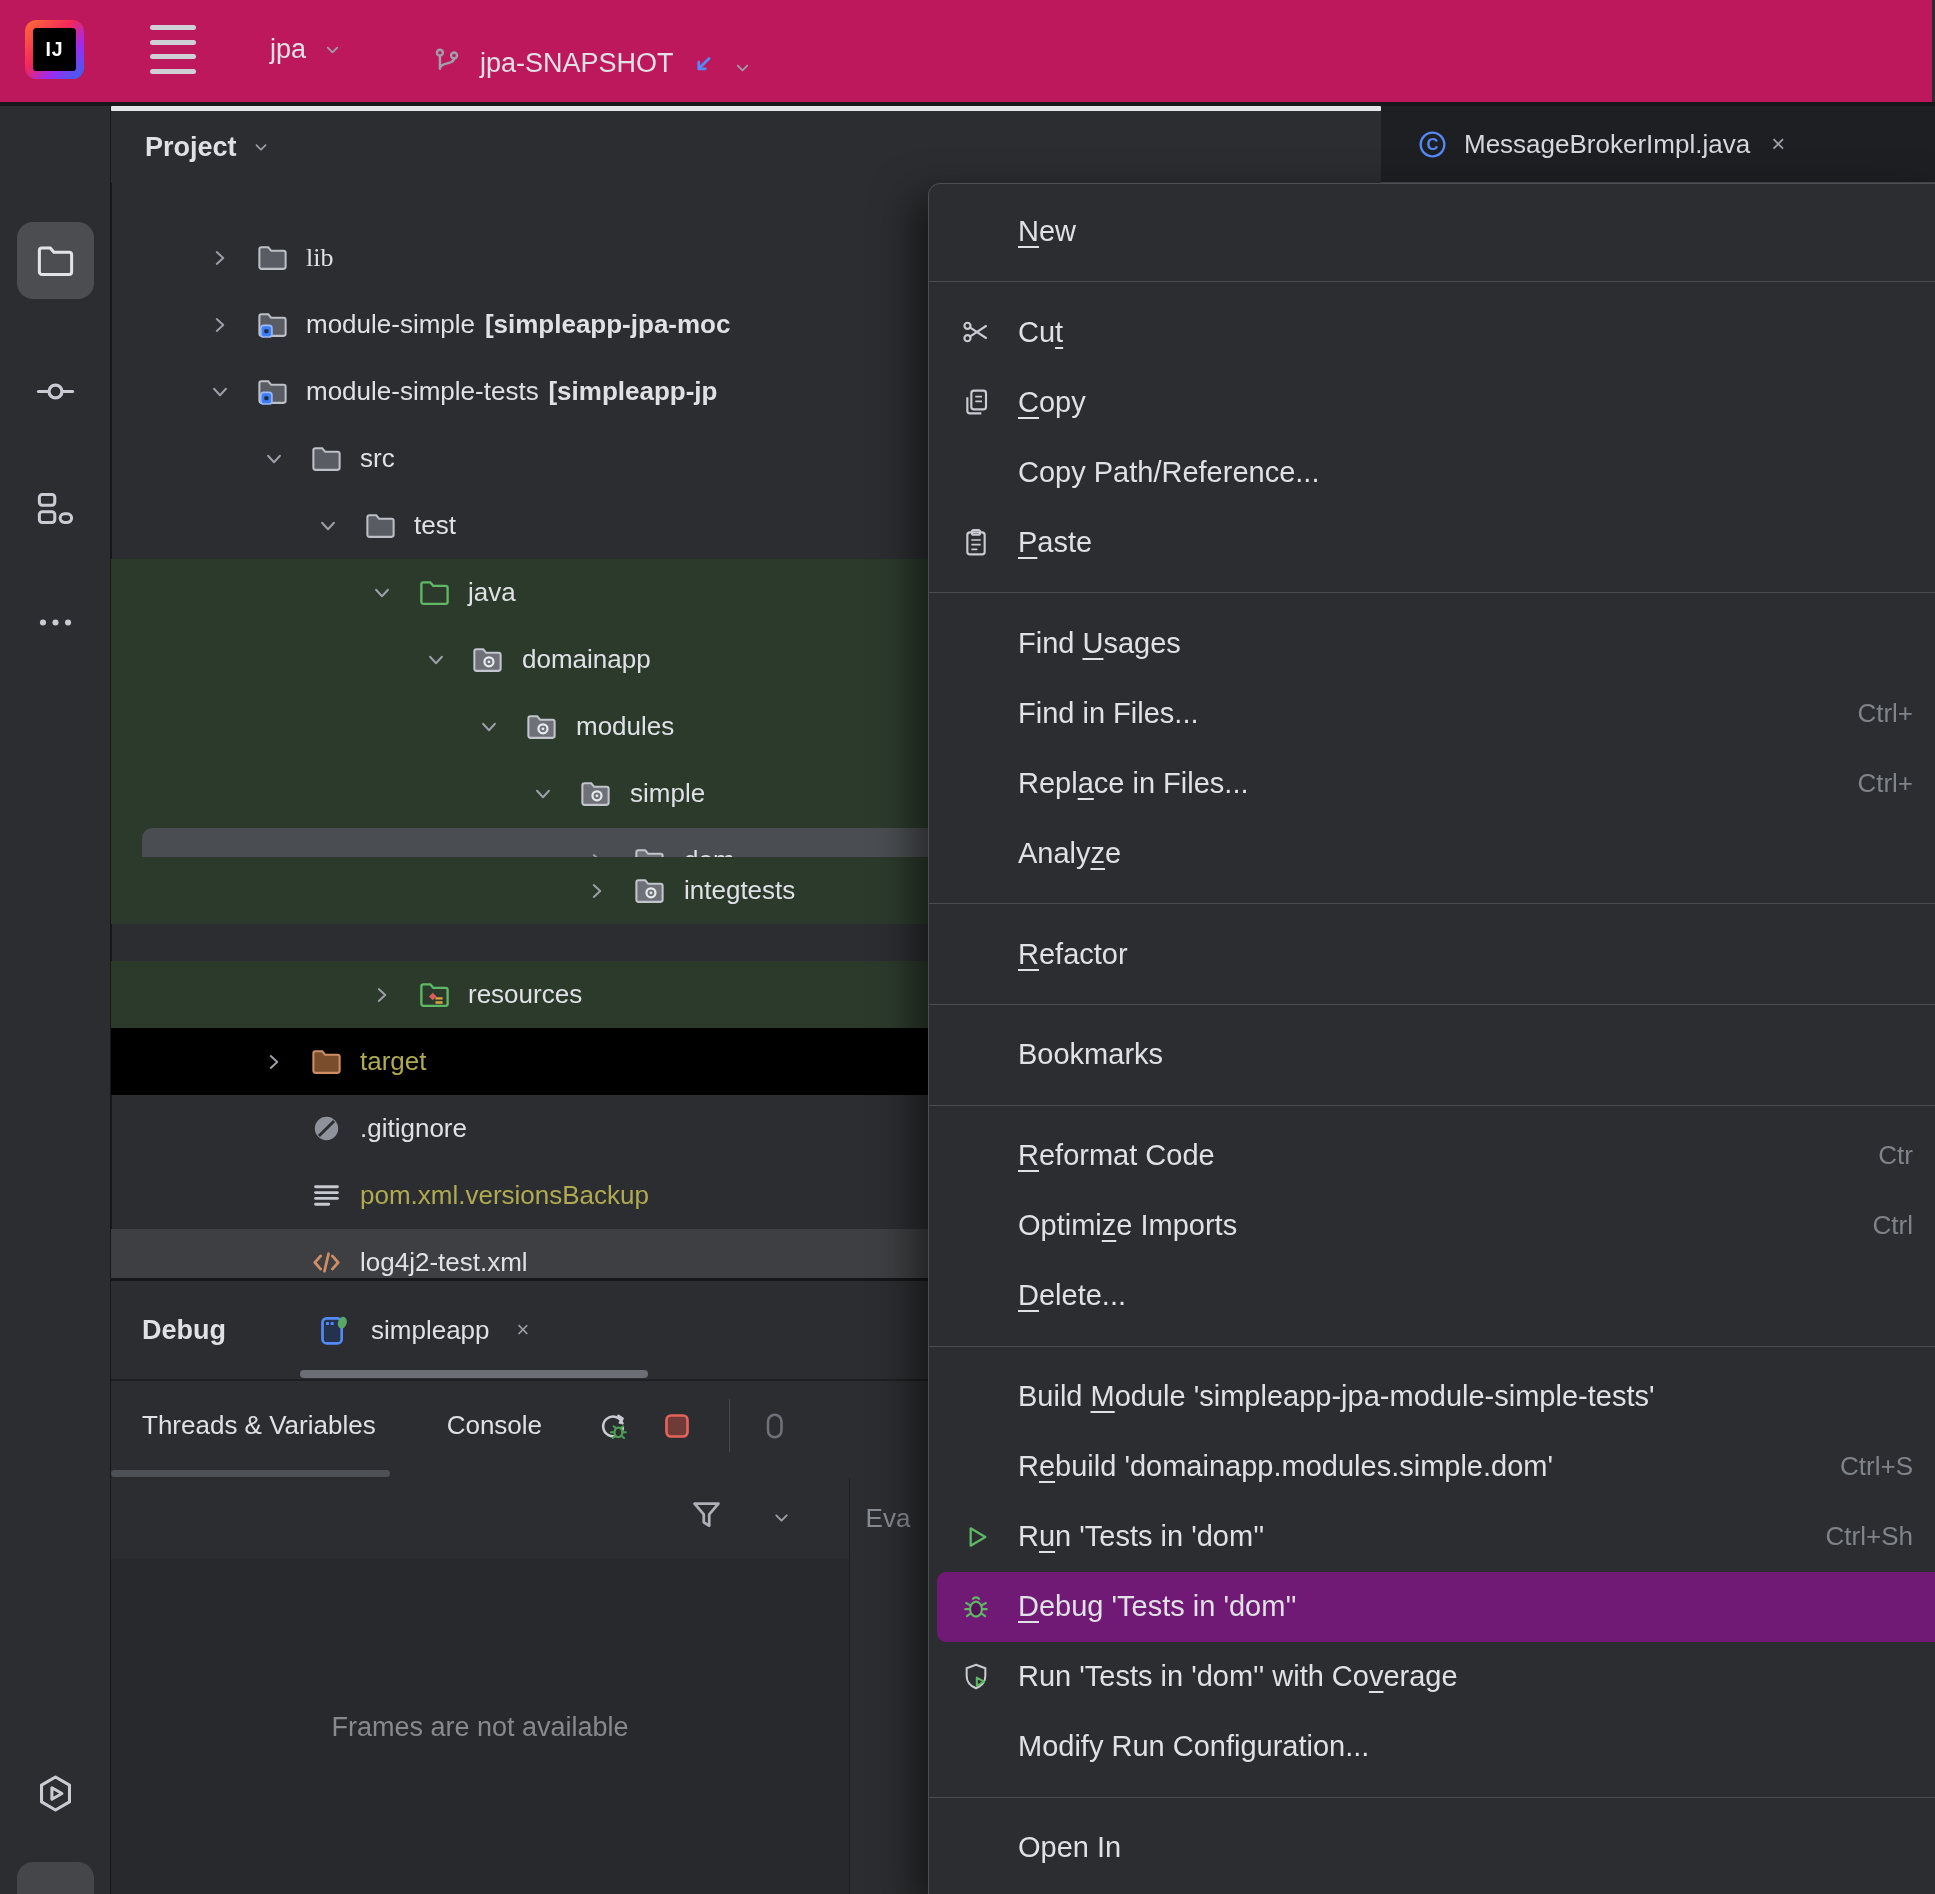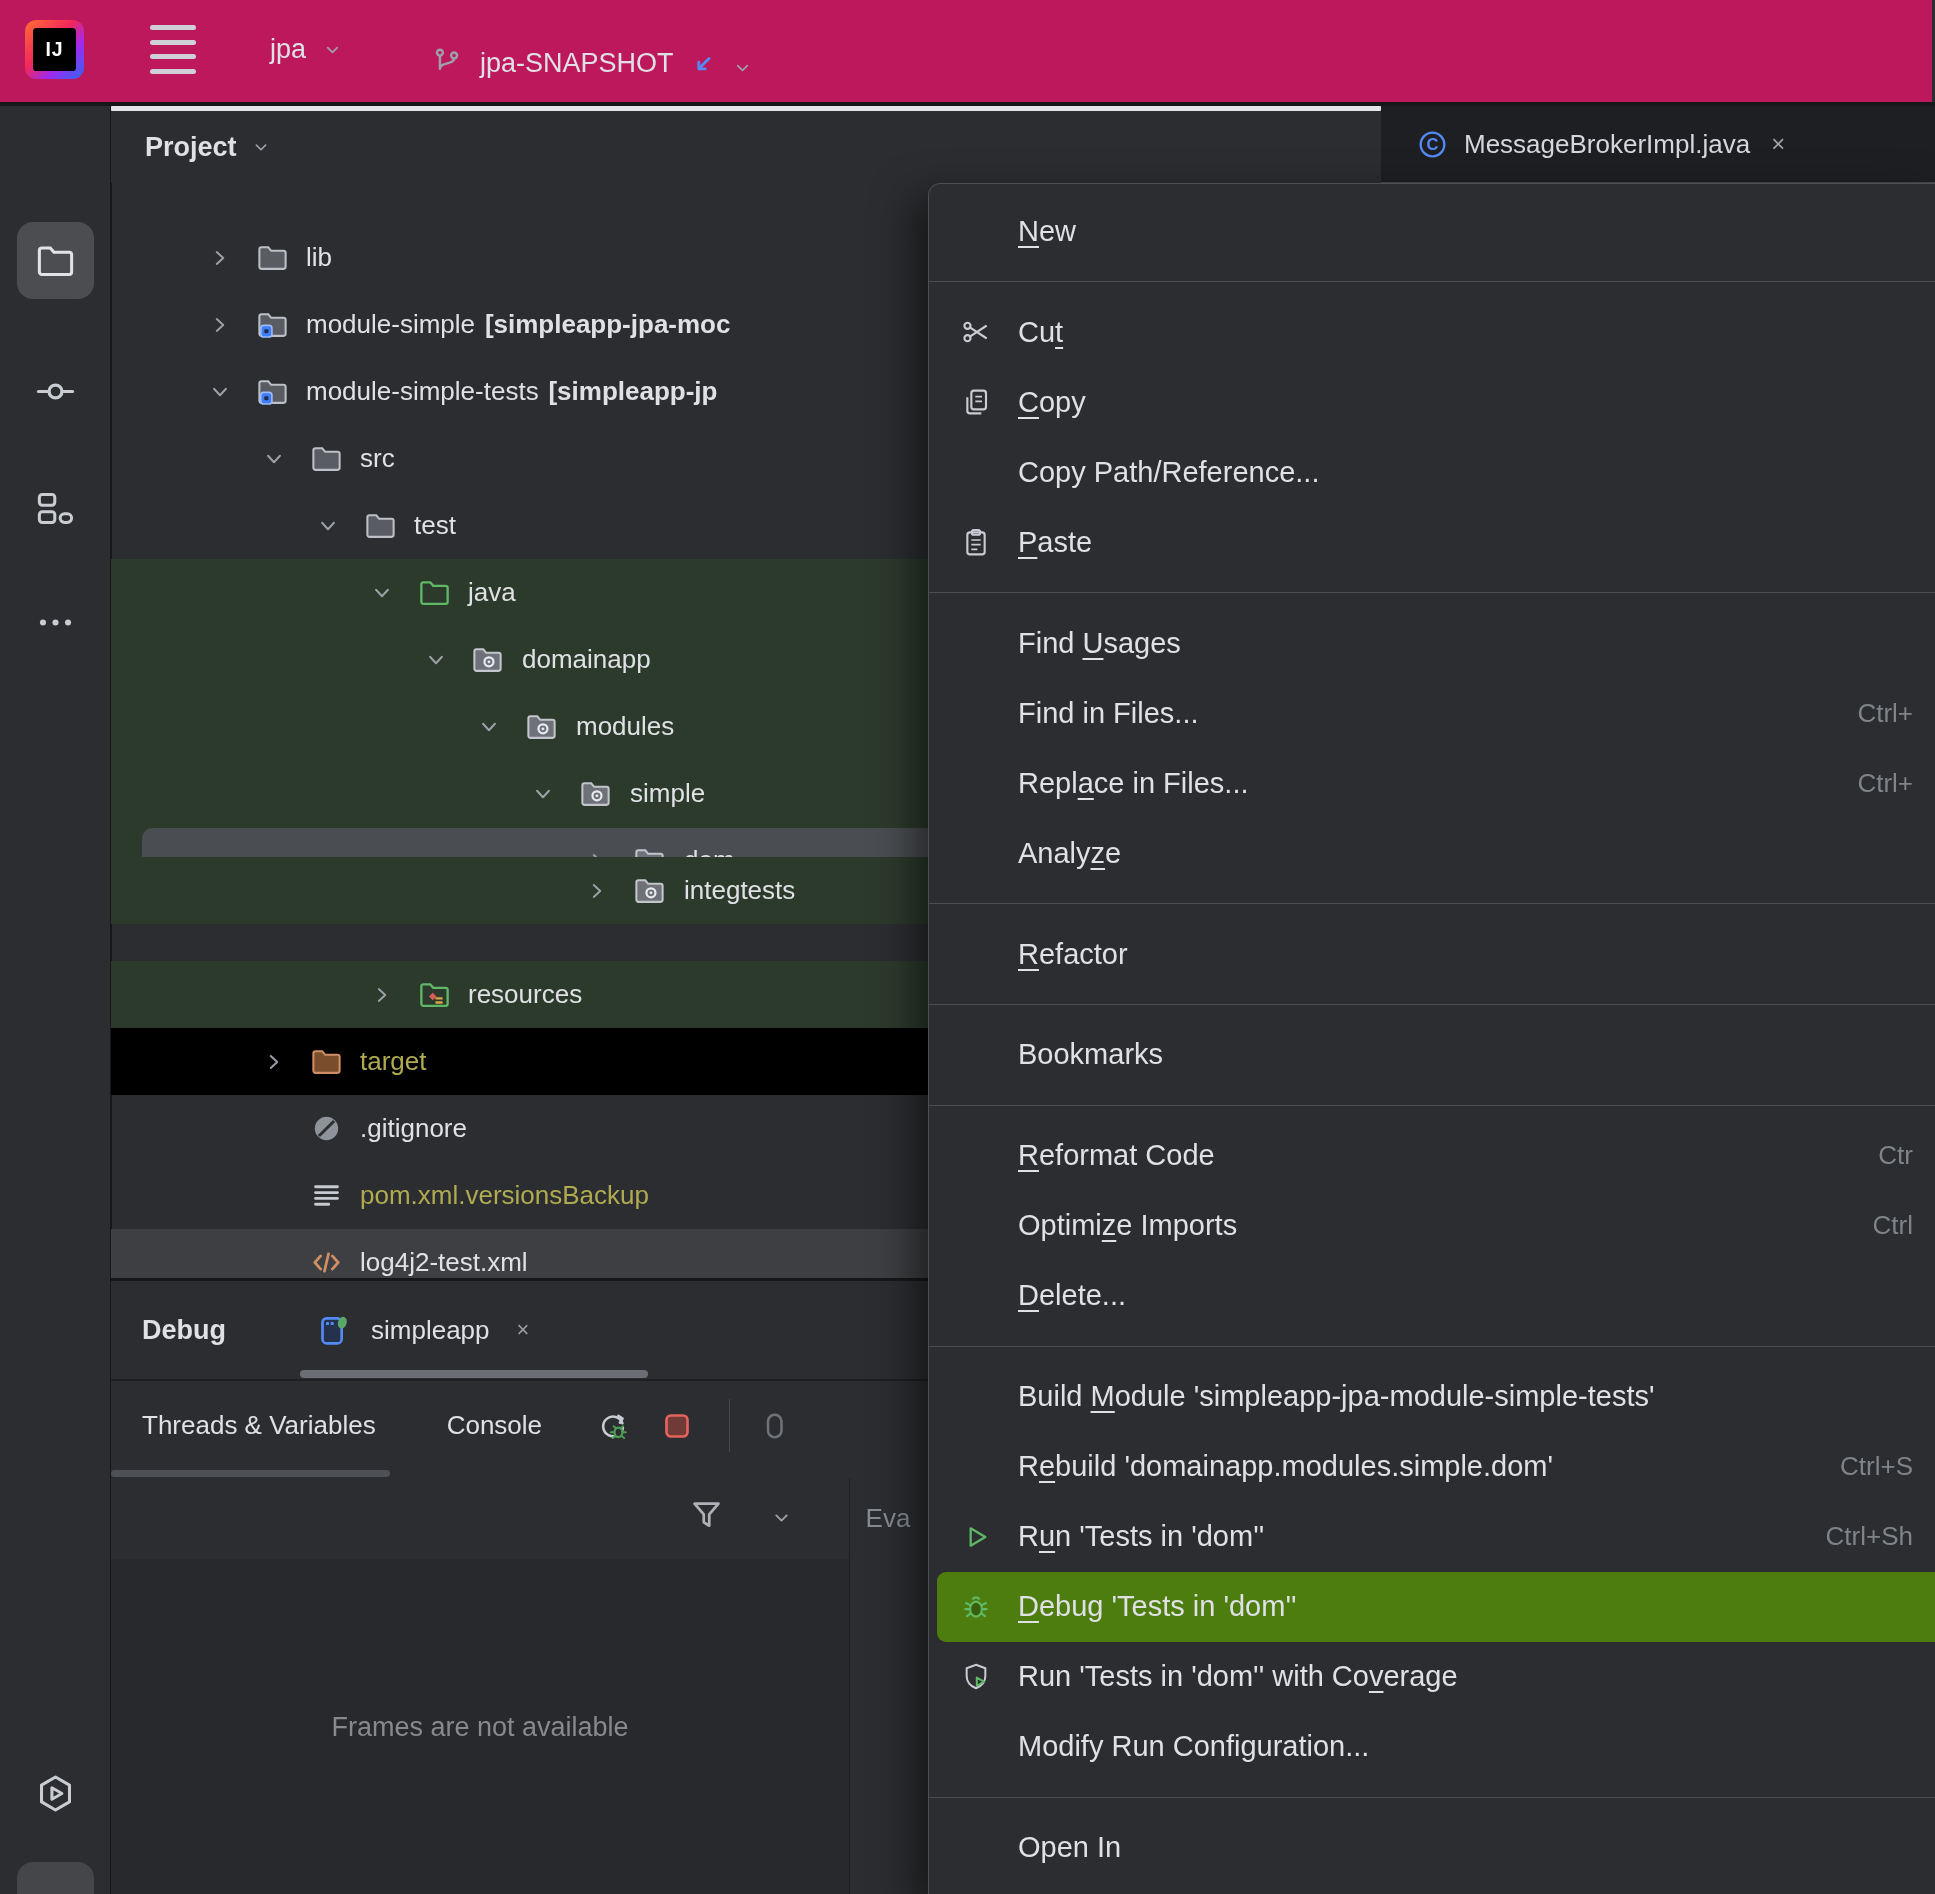--- a/index.html
+++ b/index.html
@@ -93,21 +93,21 @@
   #panel-vdivider { position:absolute; left:738px; top:200px; width:1.3px; height:417px; background:#1e1f22; }
   #eval-cell { position:absolute; left:740px; top:200px; width:222px; height:81px; display:flex; align-items:center; }
   #eval-text { font-size:26px; color:#878b92; margin-left:14.6px; white-space:nowrap; }
 
   
   #context-menu { position:absolute; left:928px; top:183px; width:1008px; height:1712px;
     background:#2b2d30; border-left:1.3px solid #4d4f55; border-top:1.3px solid #4d4f55;
     border-top-left-radius:12.4px; box-shadow:-13.3px 13.3px 40px rgba(0,0,0,0.5);
     z-index:50; padding-top:12.4px; overflow:hidden; }
   .mi { position:relative; height:70px; display:flex; align-items:center; padding-left:31px; cursor:pointer; }
-  .mi.hl { background:#4d7c0f; margin-left:8px; border-radius:9px 0 0 9px; padding-left:23px; }
+  .mi.hl { background:#701a75; margin-left:8px; border-radius:9px 0 0 9px; padding-left:23px; }
   .mic { width:32px; height:32px; margin-right:26px; flex:0 0 32px; }
   .mic svg { width:32px; height:32px; }
   .mlabel { font-size:29px; color:#dfe1e5; white-space:nowrap; }
   .mlabel u { text-decoration-thickness:2.2px; text-underline-offset:5.3px; }
   .msc { margin-left:auto; padding-right:23px; font-size:26px; color:#7f838a; white-space:nowrap; }
   .msep { height:0.9px; background:#4a4c50; margin:15px 0; }
 
   
   #bottom-partial-act { position:absolute; left:17px; top:1862px; width:77px; height:40px; border-radius:16px 16px 0 0; background:#44464a; }
 </style>
@@ -228,21 +228,21 @@
         <text x="12" y="16.2" text-anchor="middle" font-size="12" font-weight="bold" fill="#548af7" font-family="Liberation Sans,sans-serif">C</text>
       </svg>
     </span>
     <span class="tab-label">MessageBrokerImpl.java</span>
     <span class="tab-close">×</span>
   </div>
 </div>
 <div id="tab-bar-border"></div>
 
 <div id="tree">
-    <div class="trow" style="top: 41px;">
+    <div class="trow" style="top: 41px; font-family: Liberation Serif, serif;">
       <span class="chev" style="left:96px">
         <svg viewBox="0 0 24 24">
           <path d="M9 6.5l6 5.5-6 5.5" fill="none" stroke="#9da0a8" stroke-width="1.8" stroke-linecap="round" stroke-linejoin="round"></path>
         </svg>
       </span>
       <span class="ticon" style="left:144px">
         <svg viewBox="0 0 24 24">
           <path d="M3 6.4c0-.8.6-1.4 1.4-1.4h4.7l2 2.4h8.5c.8 0 1.4.6 1.4 1.4v9.6c0 .8-.6 1.4-1.4 1.4H4.4A1.4 1.4 0 0 1 3 18.4z" fill="#595d63" stroke="#bdc0c6" stroke-width="1.4"></path>
         </svg>
       </span>

